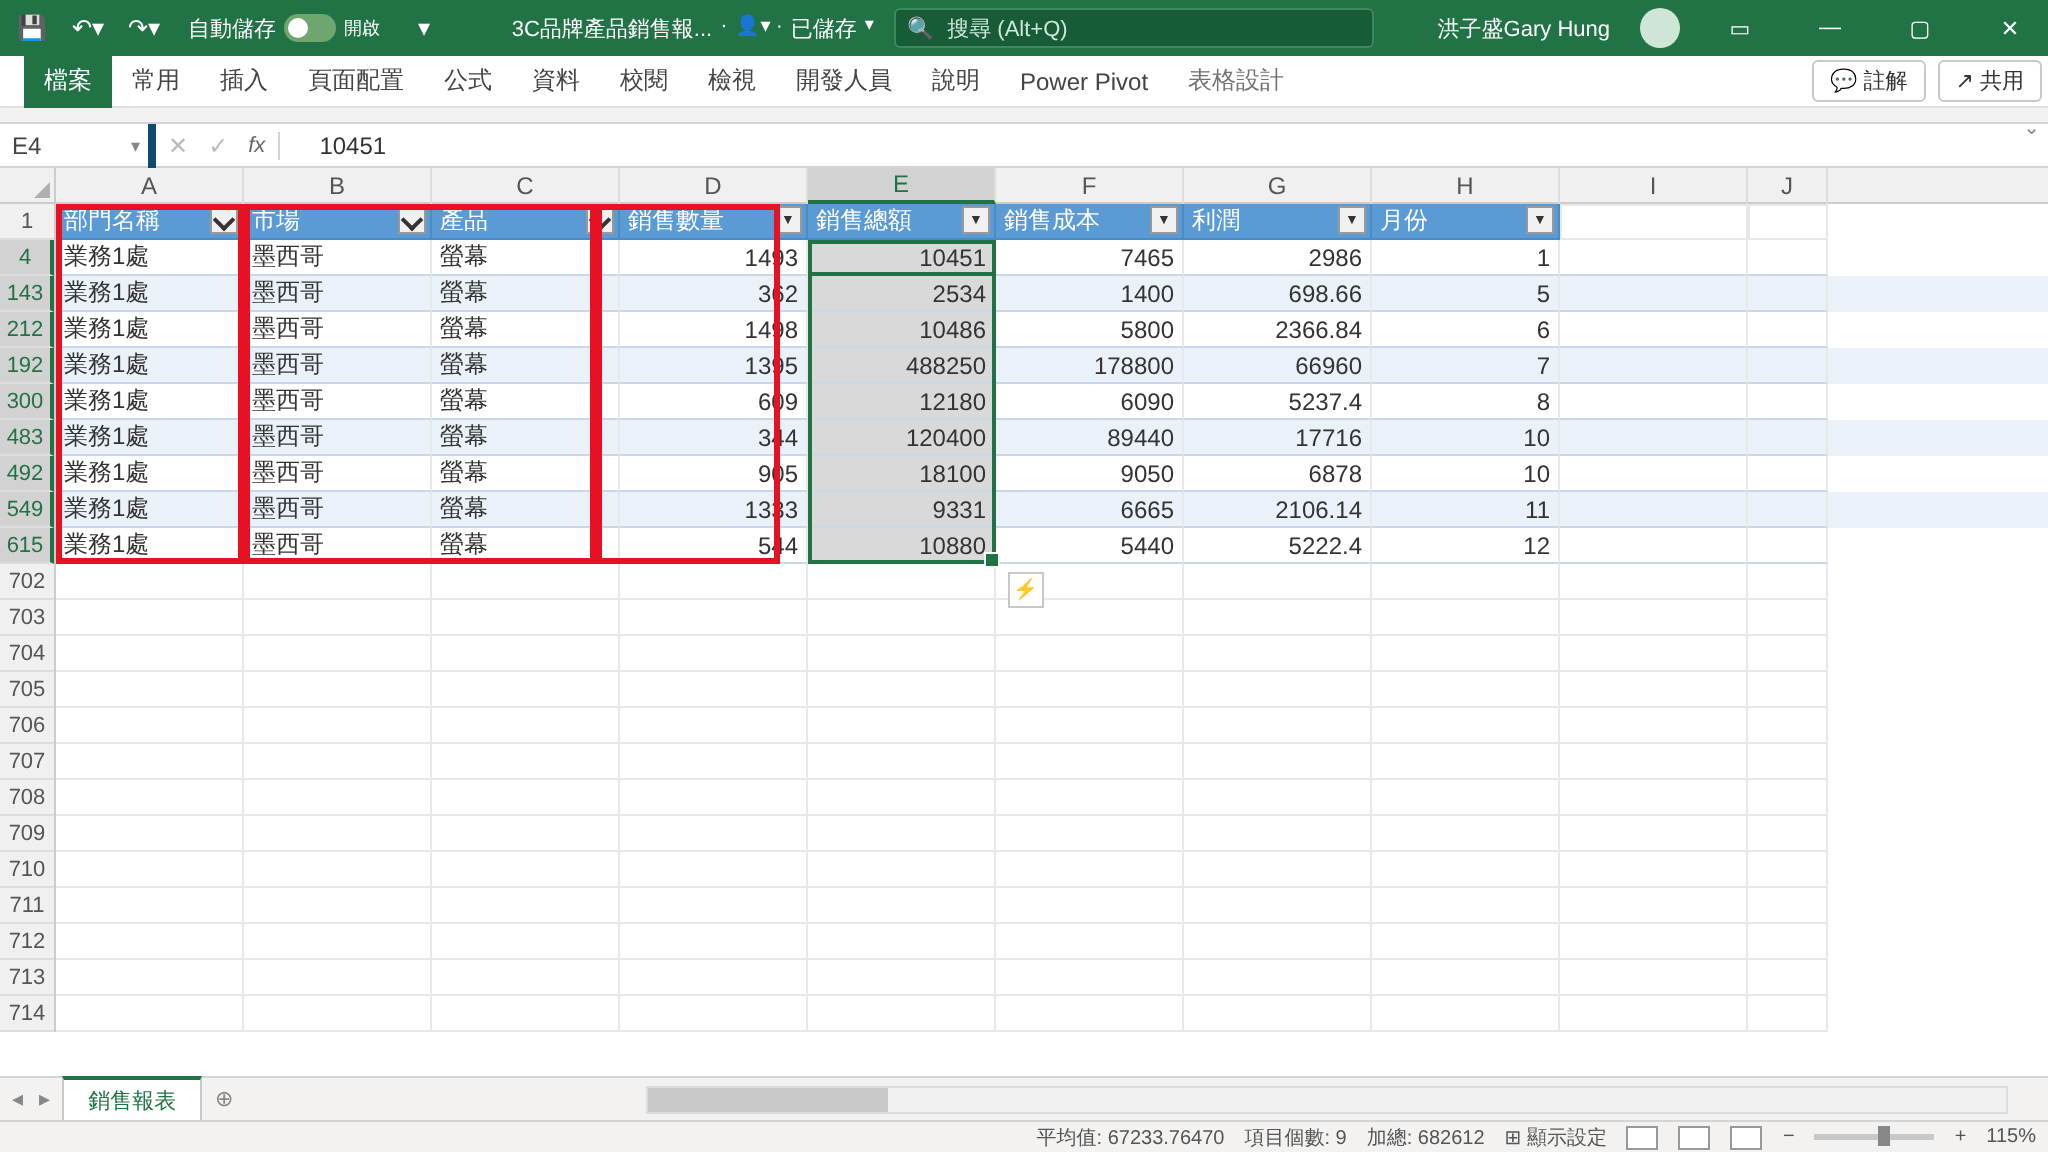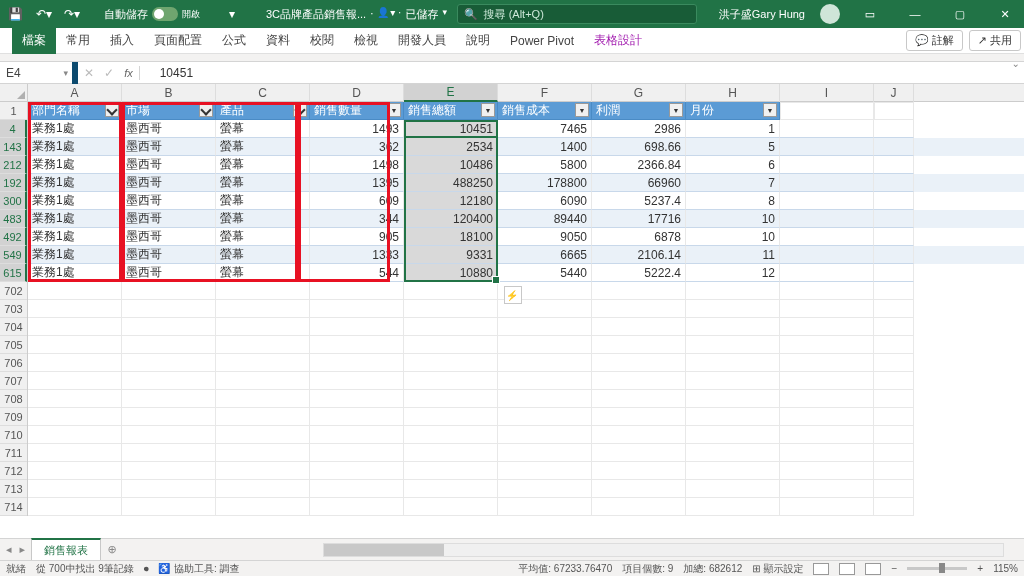--- a/index.html
+++ b/index.html
@@ -1,37 +1,37 @@
 <!DOCTYPE html>
 <html><head>
 <meta charset="utf-8">
 <style>
 *{box-sizing:border-box;margin:0;padding:0;font-family:"Microsoft JhengHei","Segoe UI",Arial,sans-serif}
 body{background:#fff;overflow:hidden;width:1024px;height:576px;position:relative}
 .titlebar{height:28px;background:#217346;display:flex;align-items:center;color:#fff;font-size:11px;padding:0 4px}
 .titlebar .tb-left{display:flex;align-items:center;gap:4px}
 .titlebar .tb-btn{width:24px;height:24px;display:flex;align-items:center;justify-content:center;color:#fff;font-size:12px}
-.titlebar .autosave{display:flex;align-items:center;gap:4px;margin:0 16px}
+.titlebar .autosave{display:flex;align-items:center;gap:4px;margin:0 6px}
 .toggle{width:26px;height:14px;background:#6fa56f;border-radius:7px;position:relative}
 .toggle::after{content:"";position:absolute;width:10px;height:10px;background:#fff;border-radius:50%;top:2px;left:2px}
 .titlebar .tb-center{flex:1;display:flex;align-items:center;justify-content:center;gap:10px}
 .titlebar .filename{display:flex;align-items:flex-start;gap:4px}
 .searchbox{background:#185c37;border:1px solid #3a8a5e;border-radius:3px;width:240px;height:20px;display:flex;align-items:center;padding:0 6px;color:#cce8d8;font-size:11px;gap:6px}
 .titlebar .tb-right{display:flex;align-items:center;gap:15px}
 .avatar{width:20px;height:20px;border-radius:50%;background:#cfe5d8}
 .winbtn{width:30px;height:24px;display:flex;align-items:center;justify-content:center;color:#fff;font-size:11px}
 .ribbon-tabs{height:26px;background:#fff;border-bottom:1px solid #e0e0e0;display:flex;align-items:center;font-size:12px;color:#444;padding-left:12px}
 .ribbon-tabs .rt{padding:0 10px;height:26px;display:flex;align-items:center}
 .ribbon-tabs .rt.green{background:#217346;color:#fff}
-.ribbon-tabs .rt.context{color:#a21caf}
+.ribbon-tabs .rt.context{color:#737373}
 .ribbon-tabs .rt-spacer{flex:1}
 .ribbon-tabs .rt-btn{border:1px solid #c8c8c8;border-radius:3px;padding:2px 8px;margin:0 3px;font-size:11px;display:flex;align-items:center;gap:3px;color:#333}
 .ribbon-collapsed{height:8px;background:#f3f2f1;border-bottom:1px solid #d4d4d4}
 .namebox-row{height:22px;display:flex;align-items:center;border-bottom:1px solid #d4d4d4;font-size:12px;background:#fff}
-.namebox{width:78px;height:22px;border-right:6px solid #0c4a6e;display:flex;align-items:center;padding-left:6px;color:#444}
+.namebox{width:78px;height:22px;border-right:4px solid #0c4a6e;display:flex;align-items:center;padding-left:6px;color:#444}
 .namebox .dd{margin-left:auto;margin-right:4px;color:#888;font-size:9px}
 .fx-btns{display:flex;align-items:center;padding:0 6px;gap:10px;color:#bbb;border-right:1px solid #d4d4d4}
 .fx-btns .fx{color:#666;font-style:italic;font-size:11px}
 .formula-input{flex:1;padding-left:20px;color:#333}
 .grid-wrap{position:relative;height:460px;overflow:hidden;background:#fff}
 .sel-all{position:absolute;top:0;left:0;width:28px;height:18px;background:#f0f0f0;border-right:1px solid #ccc;border-bottom:1px solid #ccc}
 .sel-all::after{content:"";position:absolute;right:2px;bottom:2px;border-style:solid;border-width:0 0 8px 8px;border-color:transparent transparent #b0b0b0 transparent}
 .col-headers{position:absolute;top:0;left:28px;right:0;height:18px;display:flex;background:#f0f0f0;border-bottom:1px solid #ccc}
 .ch{width:94px;height:18px;border-right:1px solid #ddd;display:flex;align-items:center;justify-content:center;font-size:12px;color:#555}
 .ch.sel{background:#d2d2d2;color:#217346;border-bottom:2px solid #217346}
@@ -502,26 +502,20 @@
     <span>▸</span>
   </div>
   <div class="sheet-tab">銷售報表</div>
   <div class="sheet-add">⊕</div>
   <div class="hscroll">
       <div class="thumb"></div>
     </div>
 </div>
 
 <div class="statusbar">
-  <div class="sb-left">
-    <span>就緒</span>
-    <span>從 700中找出 9筆記錄</span>
-    <span>⏺</span>
-    <span><span>♿ </span><span>協助工具: 調查</span></span>
-  </div>
   <div class="sb-right">
     <span><span>平均值:</span> <span>67233.76470</span></span>
     <span><span>項目個數:</span> <span>9</span></span>
     <span><span>加總:</span> <span>682612</span></span>
     <span>⊞ <span>顯示設定</span></span>
     <div class="viewbtn"></div>
     <div class="viewbtn"></div>
     <div class="viewbtn"></div>
     <span>−</span>
     <div class="zoom-slider"></div>

